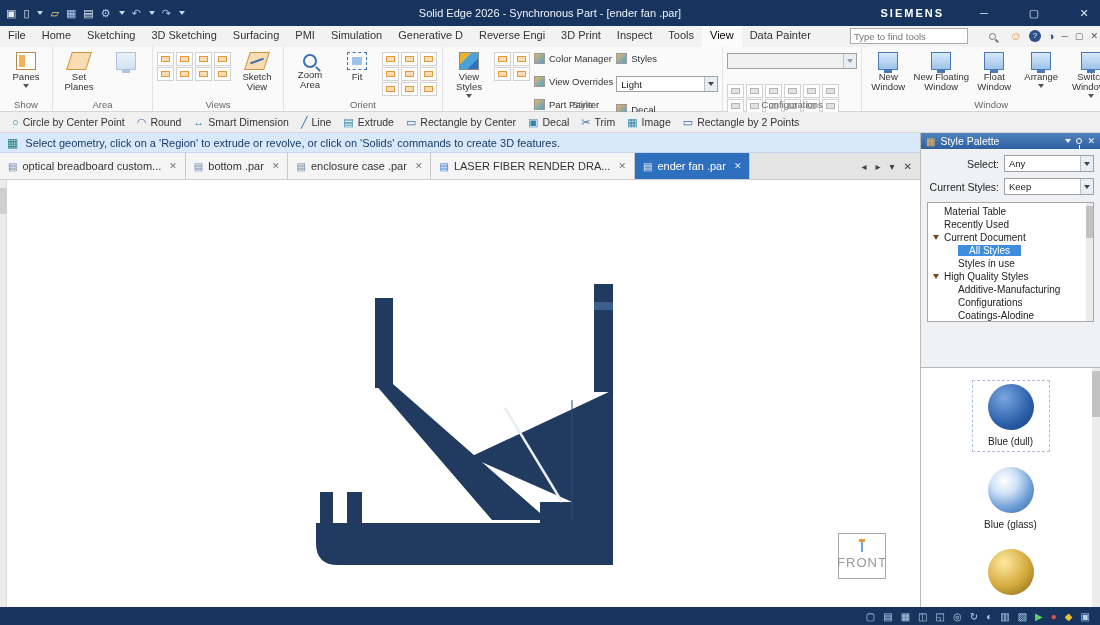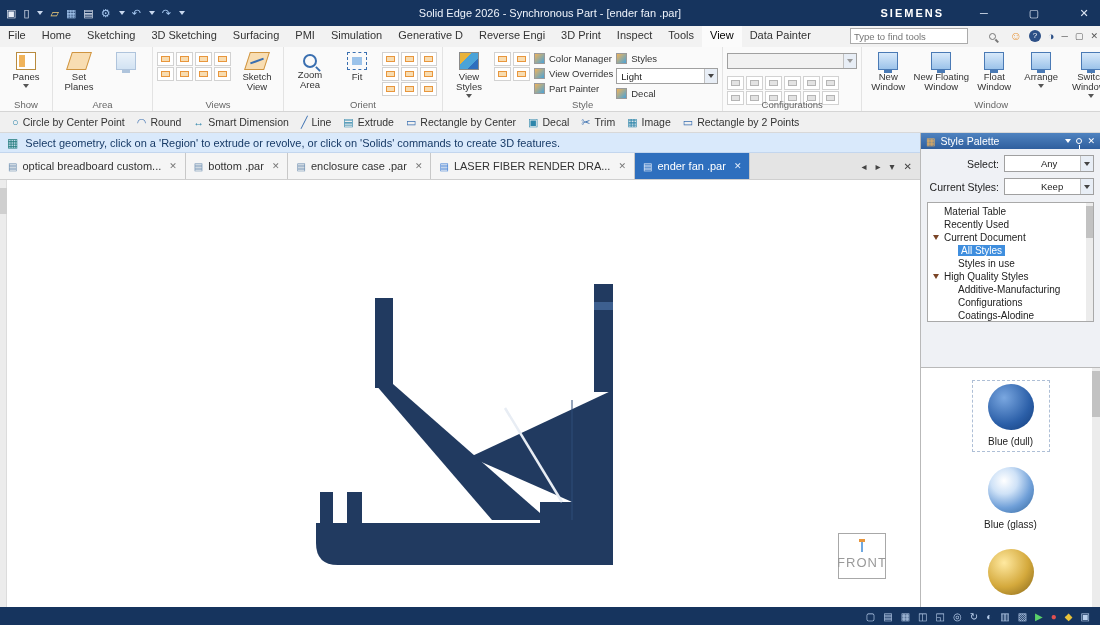--- a/index.html
+++ b/index.html
@@ -45,21 +45,21 @@
   .icon-planes { background:#f8ddb2; border:1px solid #cf9440; transform:skewX(-18deg); }
   .icon-sketch { background:#f8ddb2; border:1px solid #cf9440; transform:skewX(-18deg); position:relative; }
   .icon-sketch::after { content:""; position:absolute; left:2px; top:7px; width:14px; height:2px; background:#3a6fb0; transform:skewX(18deg) rotate(-20deg); }
   .icon-zoom { border:2px solid #3a6fb0; border-radius:50%; width:14px; height:14px; position:relative; margin-top:2px; }
   .icon-zoom::after { content:""; position:absolute; width:6px; height:2px; background:#3a6fb0; transform:rotate(45deg); left:10px; top:12px; }
   .icon-fit { border:1px dashed #3a6fb0; position:relative; }
   .icon-fit::after { content:""; position:absolute; inset:4px; background:#9cc3ea; }
   .icon-cube { background:linear-gradient(135deg,#e8b23a 0 35%,#4aa3d8 35% 70%,#2e6fbe 70% 100%); border:1px solid #8a8a8a; }
   .icon-mon { border:1px solid #4a7ab5; background:linear-gradient(#d8e9fa,#9cc3ea); position:relative; }
   .icon-mon::after { content:""; position:absolute; left:50%; transform:translateX(-50%); bottom:-4px; width:8px; height:3px; background:#4a7ab5; }
-  .ck { display:flex; flex-direction:column; gap:4px; margin-top:4px; }
+  .ck { display:flex; flex-direction:column; gap:12px; margin-top:4px; }
   .ckrow { display:flex; align-items:center; gap:4px; font-size:9.5px; color:#333; white-space:nowrap; }
   .ckic { width:11px; height:11px; border:1px solid #9a9a9a; background:linear-gradient(135deg,#f0b35a,#4aa3d8); flex:none; }
   .combo { height:16px; background:#fff; border:1px solid #a0a0a0; display:flex; align-items:center; font-size:9.5px; color:#222; }
   .combo .cval { flex:1; padding:0 4px; white-space:nowrap; overflow:hidden; }
   .cbtn { width:13px; height:100%; background:#e8eef6; border-left:1px solid #c0c0c0; display:flex; align-items:center; justify-content:center; }
   .cbtn::after { content:""; width:0; height:0; border-left:3px solid transparent; border-right:3px solid transparent; border-top:4px solid #444; }
   .combo.dis { background:#f1f1f1; } .combo.dis .cbtn::after { border-top-color:#9a9a9a; }
   .caret-g { width:0; height:0; border-left:3px solid transparent; border-right:3px solid transparent; border-top:4px solid #555; display:inline-block; }
 
   
@@ -95,30 +95,30 @@
   .sidepanel { position:absolute; left:920px; top:133px; width:180px; height:474px; background:#eff1f5; border-left:1px solid #b9b9b9; font-size:10.5px; color:#222; }
   .sp-header { height:16px; background:linear-gradient(#4f83c0,#2f5f9e); color:#fff; display:flex; align-items:center; gap:5px; padding:0 5px; font-size:10.5px; }
   .sp-grid { color:#f0b35a; font-size:10px; }
   .sp-title { flex:1; white-space:nowrap; }
   .sp-caret { width:0; height:0; border-left:3px solid transparent; border-right:3px solid transparent; border-top:4px solid #fff; }
   .pin { width:6px; height:6px; border:1px solid #fff; border-radius:50%; position:relative; }
   .pin::after { content:""; position:absolute; left:2px; top:6px; width:1px; height:4px; background:#fff; }
   .sp-x { font-size:9px; color:#fff; }
   .sp-row { display:flex; align-items:center; gap:5px; margin:6px 6px 0; }
   .sp-lab { width:72px; text-align:right; white-space:nowrap; flex:none; }
-  .sp-row .combo { flex:1; height:17px;padding-left:32px; }
+  .sp-row .combo { flex:1; height:17px; }
   .pickerbtn { width:26px; height:18px; background:#fff; border:1px solid #a0a0a0; position:relative; }
   .pickerbtn::after { content:""; position:absolute; left:6px; top:8px; width:13px; height:2px; background:#2e6fbe; transform:rotate(-40deg); }
   .sp-search { margin:7px 6px 0; height:17px; background:#fff; border:1px solid #a0a0a0; display:flex; align-items:center; }
   .sp-search input { border:0; outline:0; flex:1; font-size:9.5px; padding:0 4px; background:transparent; font-family:"Liberation Sans",sans-serif; color:#333; }
   .tree { margin:7px 6px 0; background:#fff; border:1px solid #a9a9a9; height:120px; position:relative; padding:2px 0; overflow:hidden; }
   .trow { height:13px; line-height:13px; white-space:nowrap; position:relative; font-size:10px; }
   .trow.lv0 { padding-left:16px; } .trow.lv1 { padding-left:30px; }
   .tri { position:absolute; left:5px; top:4px; width:0; height:0; border-left:3.5px solid transparent; border-right:3.5px solid transparent; border-top:5px solid #7a4526; }
-  .tsel { background:#3f8ede; color:#fff; padding:0 3px; }
+  .tsel { background:#3f8ede; color:#fff; padding:0 11px; }
   .tscroll { position:absolute; right:0; top:0; bottom:0; width:7px; background:#ececec; }
   .tthumb { position:absolute; right:0; top:3px; width:7px; height:32px; background:#c2c2c2; }
   .swatcharea { position:absolute; left:0; top:234px; right:0; bottom:0; background:#fff; border-top:1px solid #b9b9b9; overflow:hidden; }
   .swscroll { position:absolute; right:0; top:0; bottom:0; width:8px; background:#ececec; }
   .swthumb { position:absolute; right:0; top:3px; width:8px; height:46px; background:#c2c2c2; }
   .swatch { width:78px; margin:12px auto 0; text-align:center; padding:3px 0 4px; }
   .swatch.selw { border:1px dashed #aebfd6; }
   .sphere { width:46px; height:46px; border-radius:50%; margin:0 auto; }
   .sphere-dull { background:radial-gradient(circle at 35% 30%, #7aa7e0, #2b5fa8 60%, #16407e 95%); }
   .sphere-glass { background:radial-gradient(circle at 35% 30%, #ffffff, #cfe2f7 30%, #6f9fd8 62%, #35699f 95%); }

